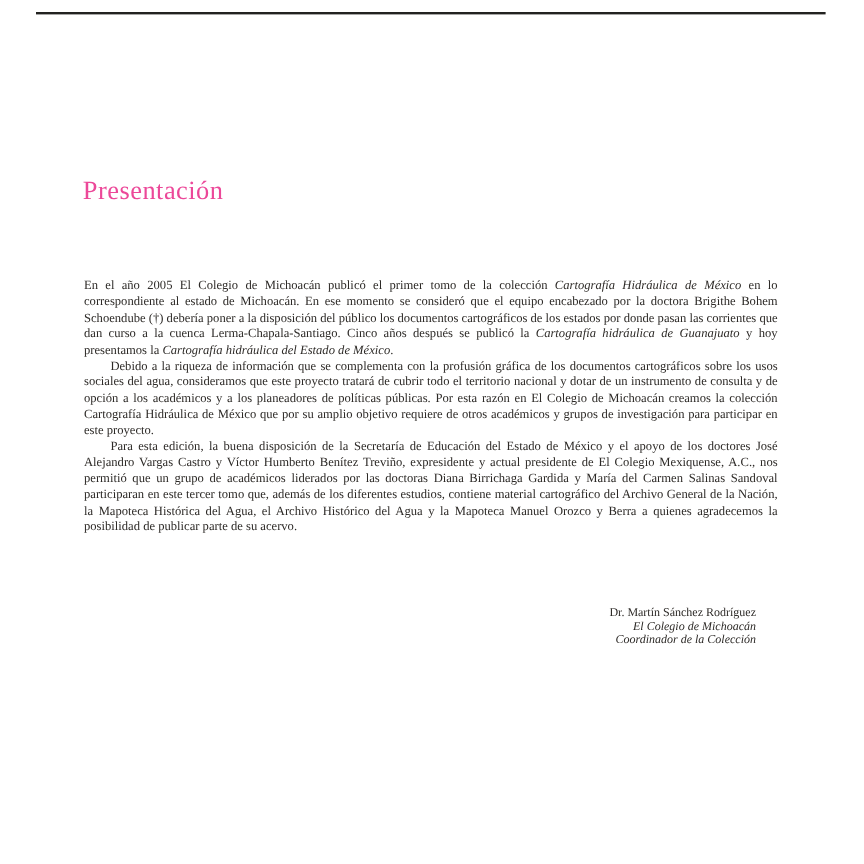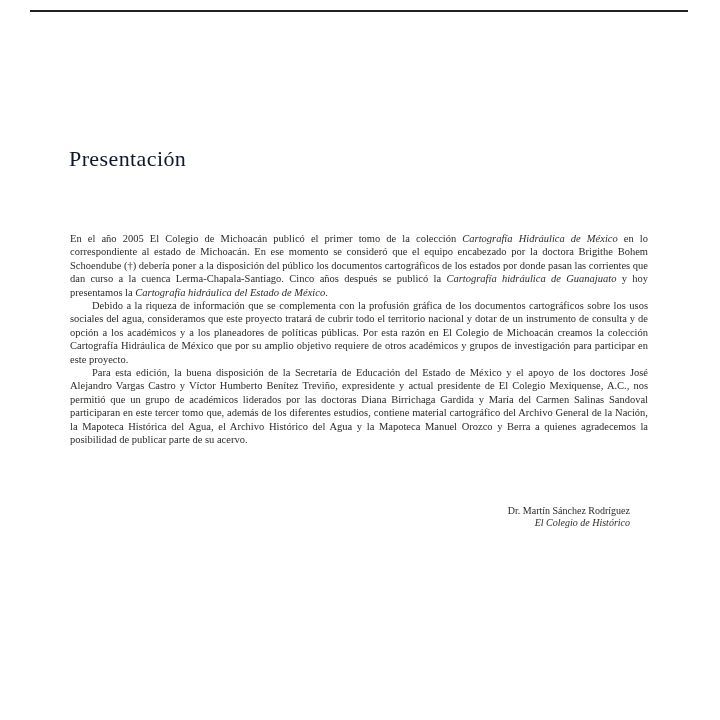--- a/index.html
+++ b/index.html
@@ -69,26 +69,27 @@
     font-style: italic;
   }
 </style>
 </head>
 <body>
 
 <div class="page" style="background: rgb(255, 255, 255);">
 
   <div class="top-rule" style="background: rgb(34, 34, 32);"></div>
 
-  <h1 class="page-title" style="color: #0f172a;">Presentación</h1>
+  <h1 class="page-title" style="color: #ec4899;">Presentación</h1>
 
   <div class="body-text" style="color: rgb(45, 42, 39);">
       <p class=""><span>En el año 2005 El Colegio de Michoacán publicó el primer tomo de la colección </span><span class="em">Cartografía Hidráulica de México</span><span> en lo correspondiente al estado de Michoacán. En ese momento se consideró que el equipo encabezado por la doctora Brigithe Bohem Schoendube (†) debería poner a la disposición del público los documentos cartográficos de los estados por donde pasan las corrientes que dan curso a la cuenca Lerma-Chapala-Santiago. Cinco años después se publicó la </span><span class="em">Cartografía hidráulica de Guanajuato</span><span> y hoy presentamos la </span><span class="em">Cartografía hidráulica del Estado de México</span><span>.</span></p>
       <p class="indent"><span>Debido a la riqueza de información que se complementa con la profusión gráfica de los documentos cartográficos sobre los usos sociales del agua, consideramos que este proyecto tratará de cubrir todo el territorio nacional y dotar de un instrumento de consulta y de opción a los académicos y a los planeadores de políticas públicas. Por esta razón en El Colegio de Michoacán creamos la colección Cartografía Hidráulica de México que por su amplio objetivo requiere de otros académicos y grupos de investigación para participar en este proyecto.</span></p>
       <p class="indent"><span>Para esta edición, la buena disposición de la Secretaría de Educación del Estado de México y el apoyo de los doctores José Alejandro Vargas Castro y Víctor Humberto Benítez Treviño, expresidente y actual presidente de El Colegio Mexiquense, A.C., nos permitió que un grupo de académicos liderados por las doctoras Diana Birrichaga Gardida y María del Carmen Salinas Sandoval participaran en este tercer tomo que, además de los diferentes estudios, contiene material cartográfico del Archivo General de la Nación, la Mapoteca Histórica del Agua, el Archivo Histórico del Agua y la Mapoteca Manuel Orozco y Berra a quienes agradecemos la posibilidad de publicar parte de su acervo.</span></p>
     </div>
 
   <div class="signature" style="color: rgb(45, 42, 39);">
     <span class="sig-line">Dr. Martín Sánchez Rodríguez</span>
-    <span class="sig-line italic">El Colegio de Histórico</span>
+    <span class="sig-line italic">El Colegio de Michoacán</span>
+    <span class="sig-line italic">Coordinador de la Colección</span>
   </div>
 
 </div>
 
 </body></html>

